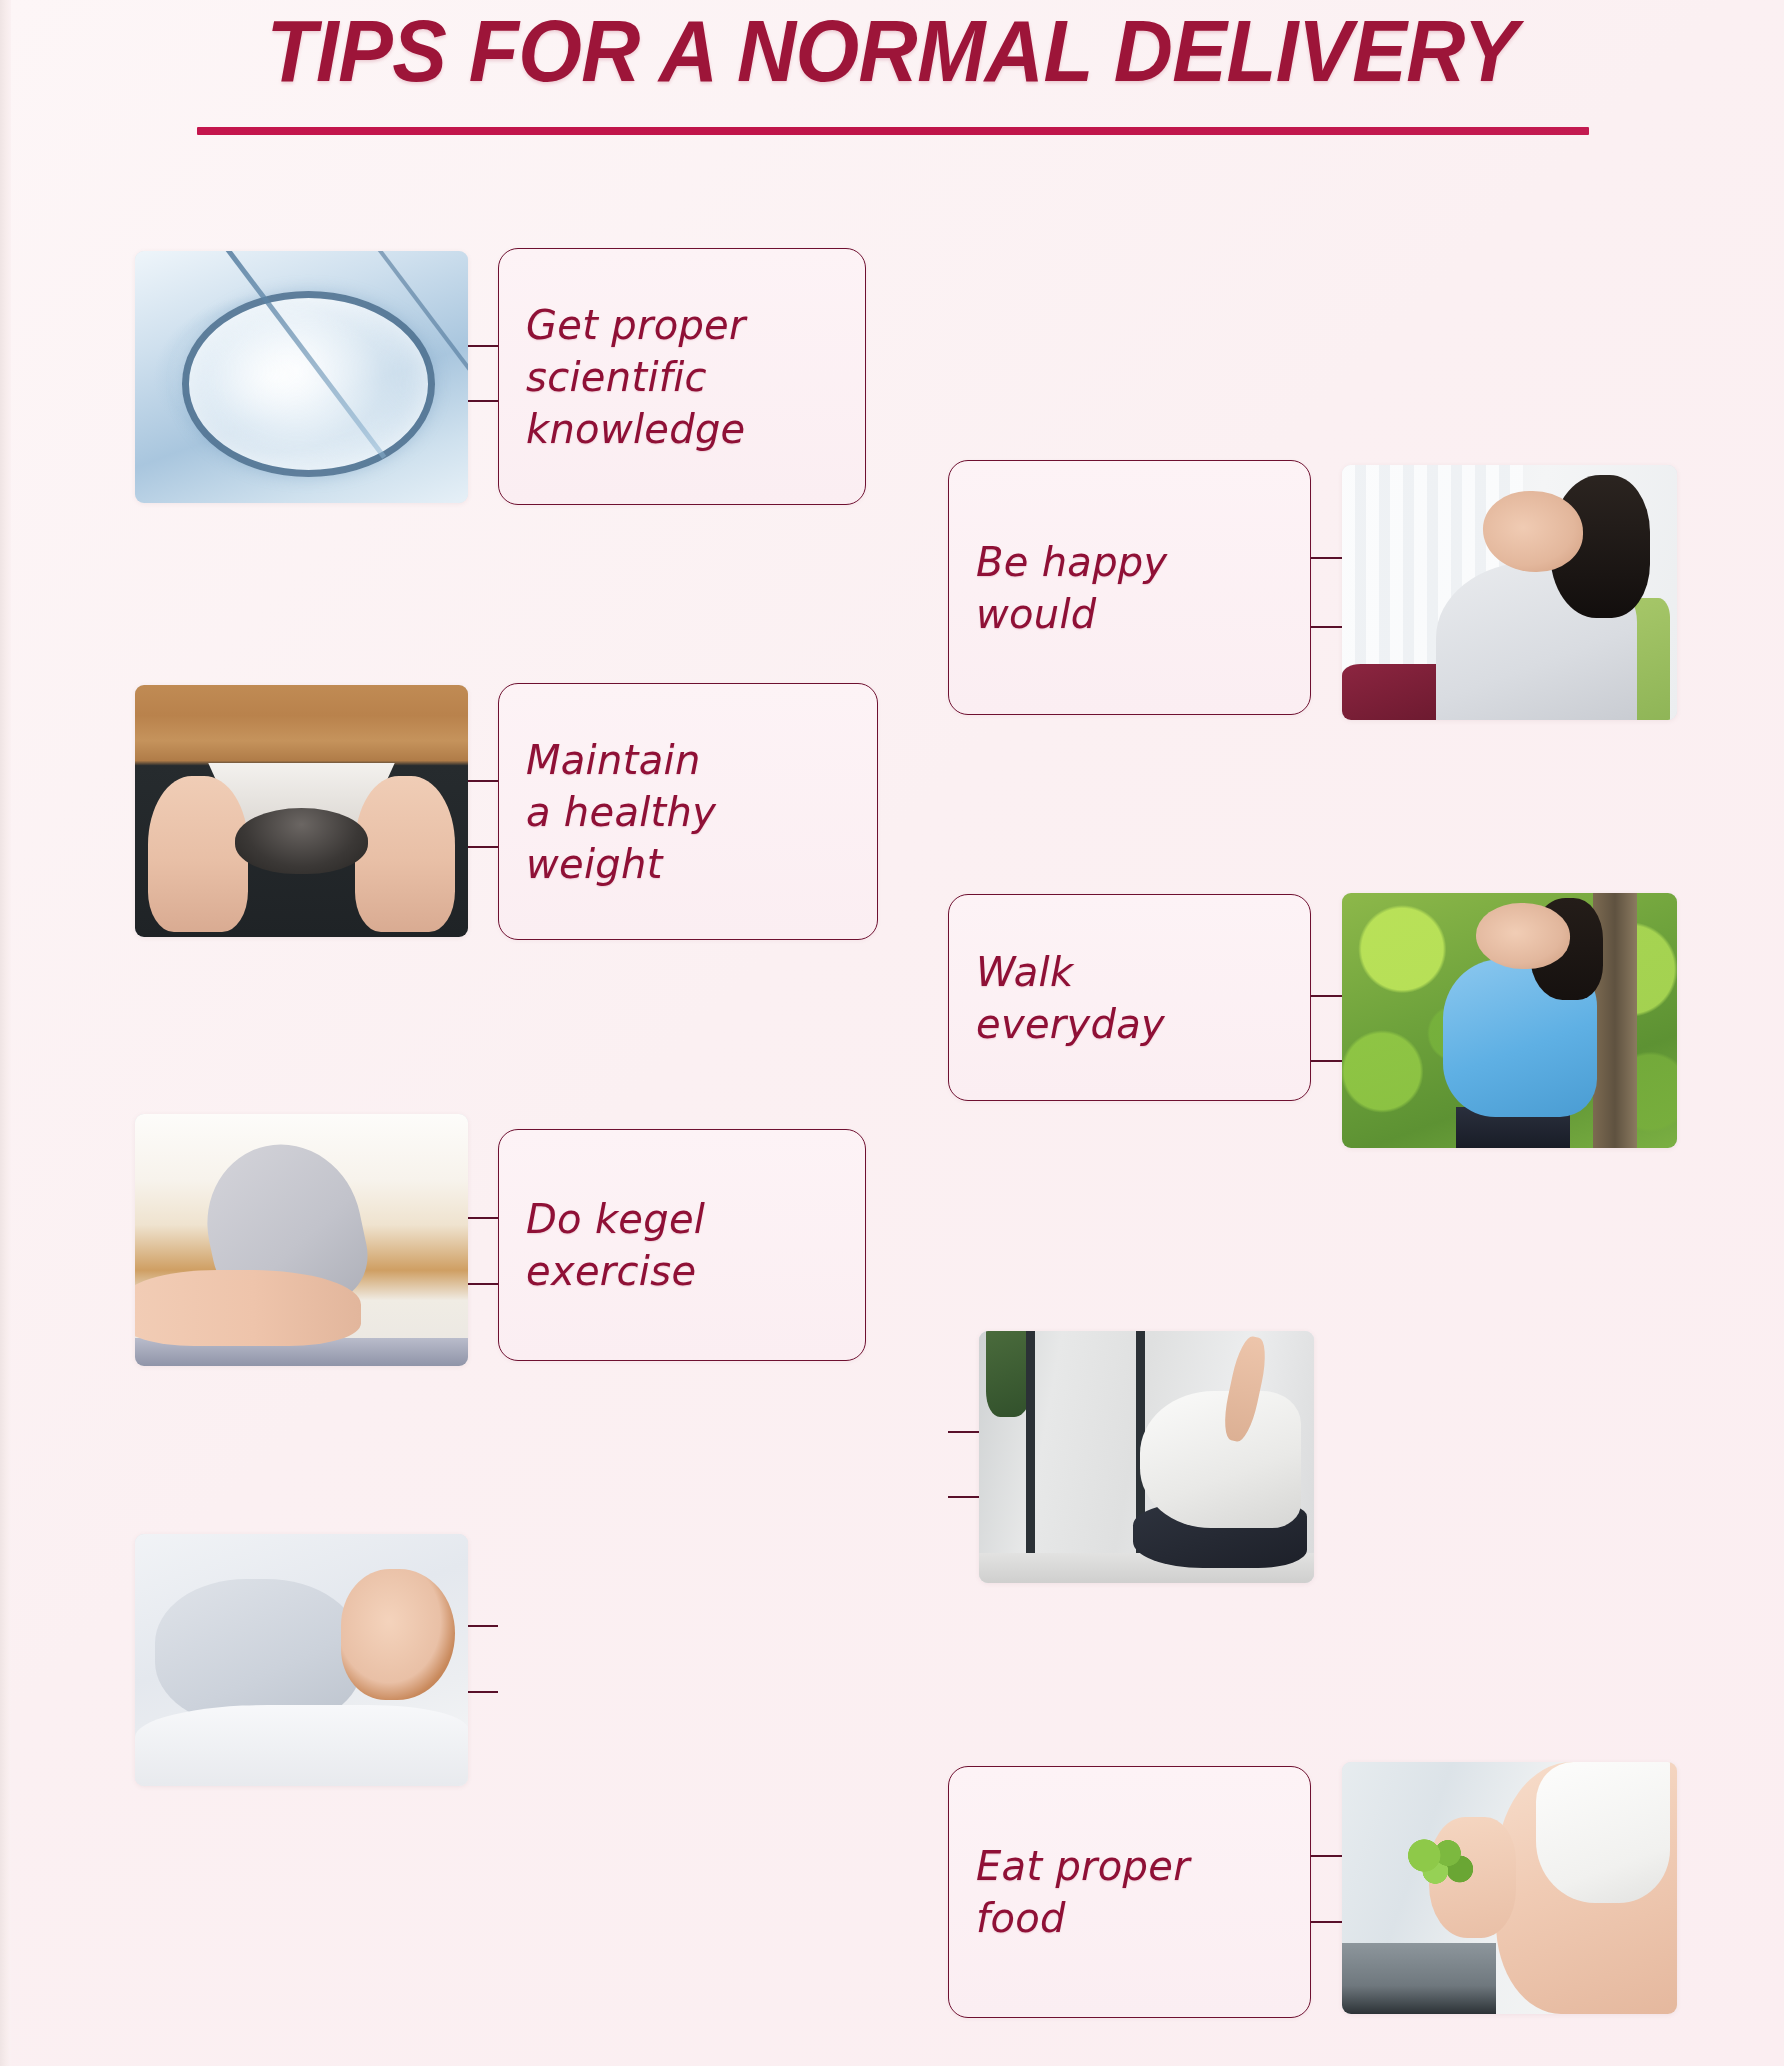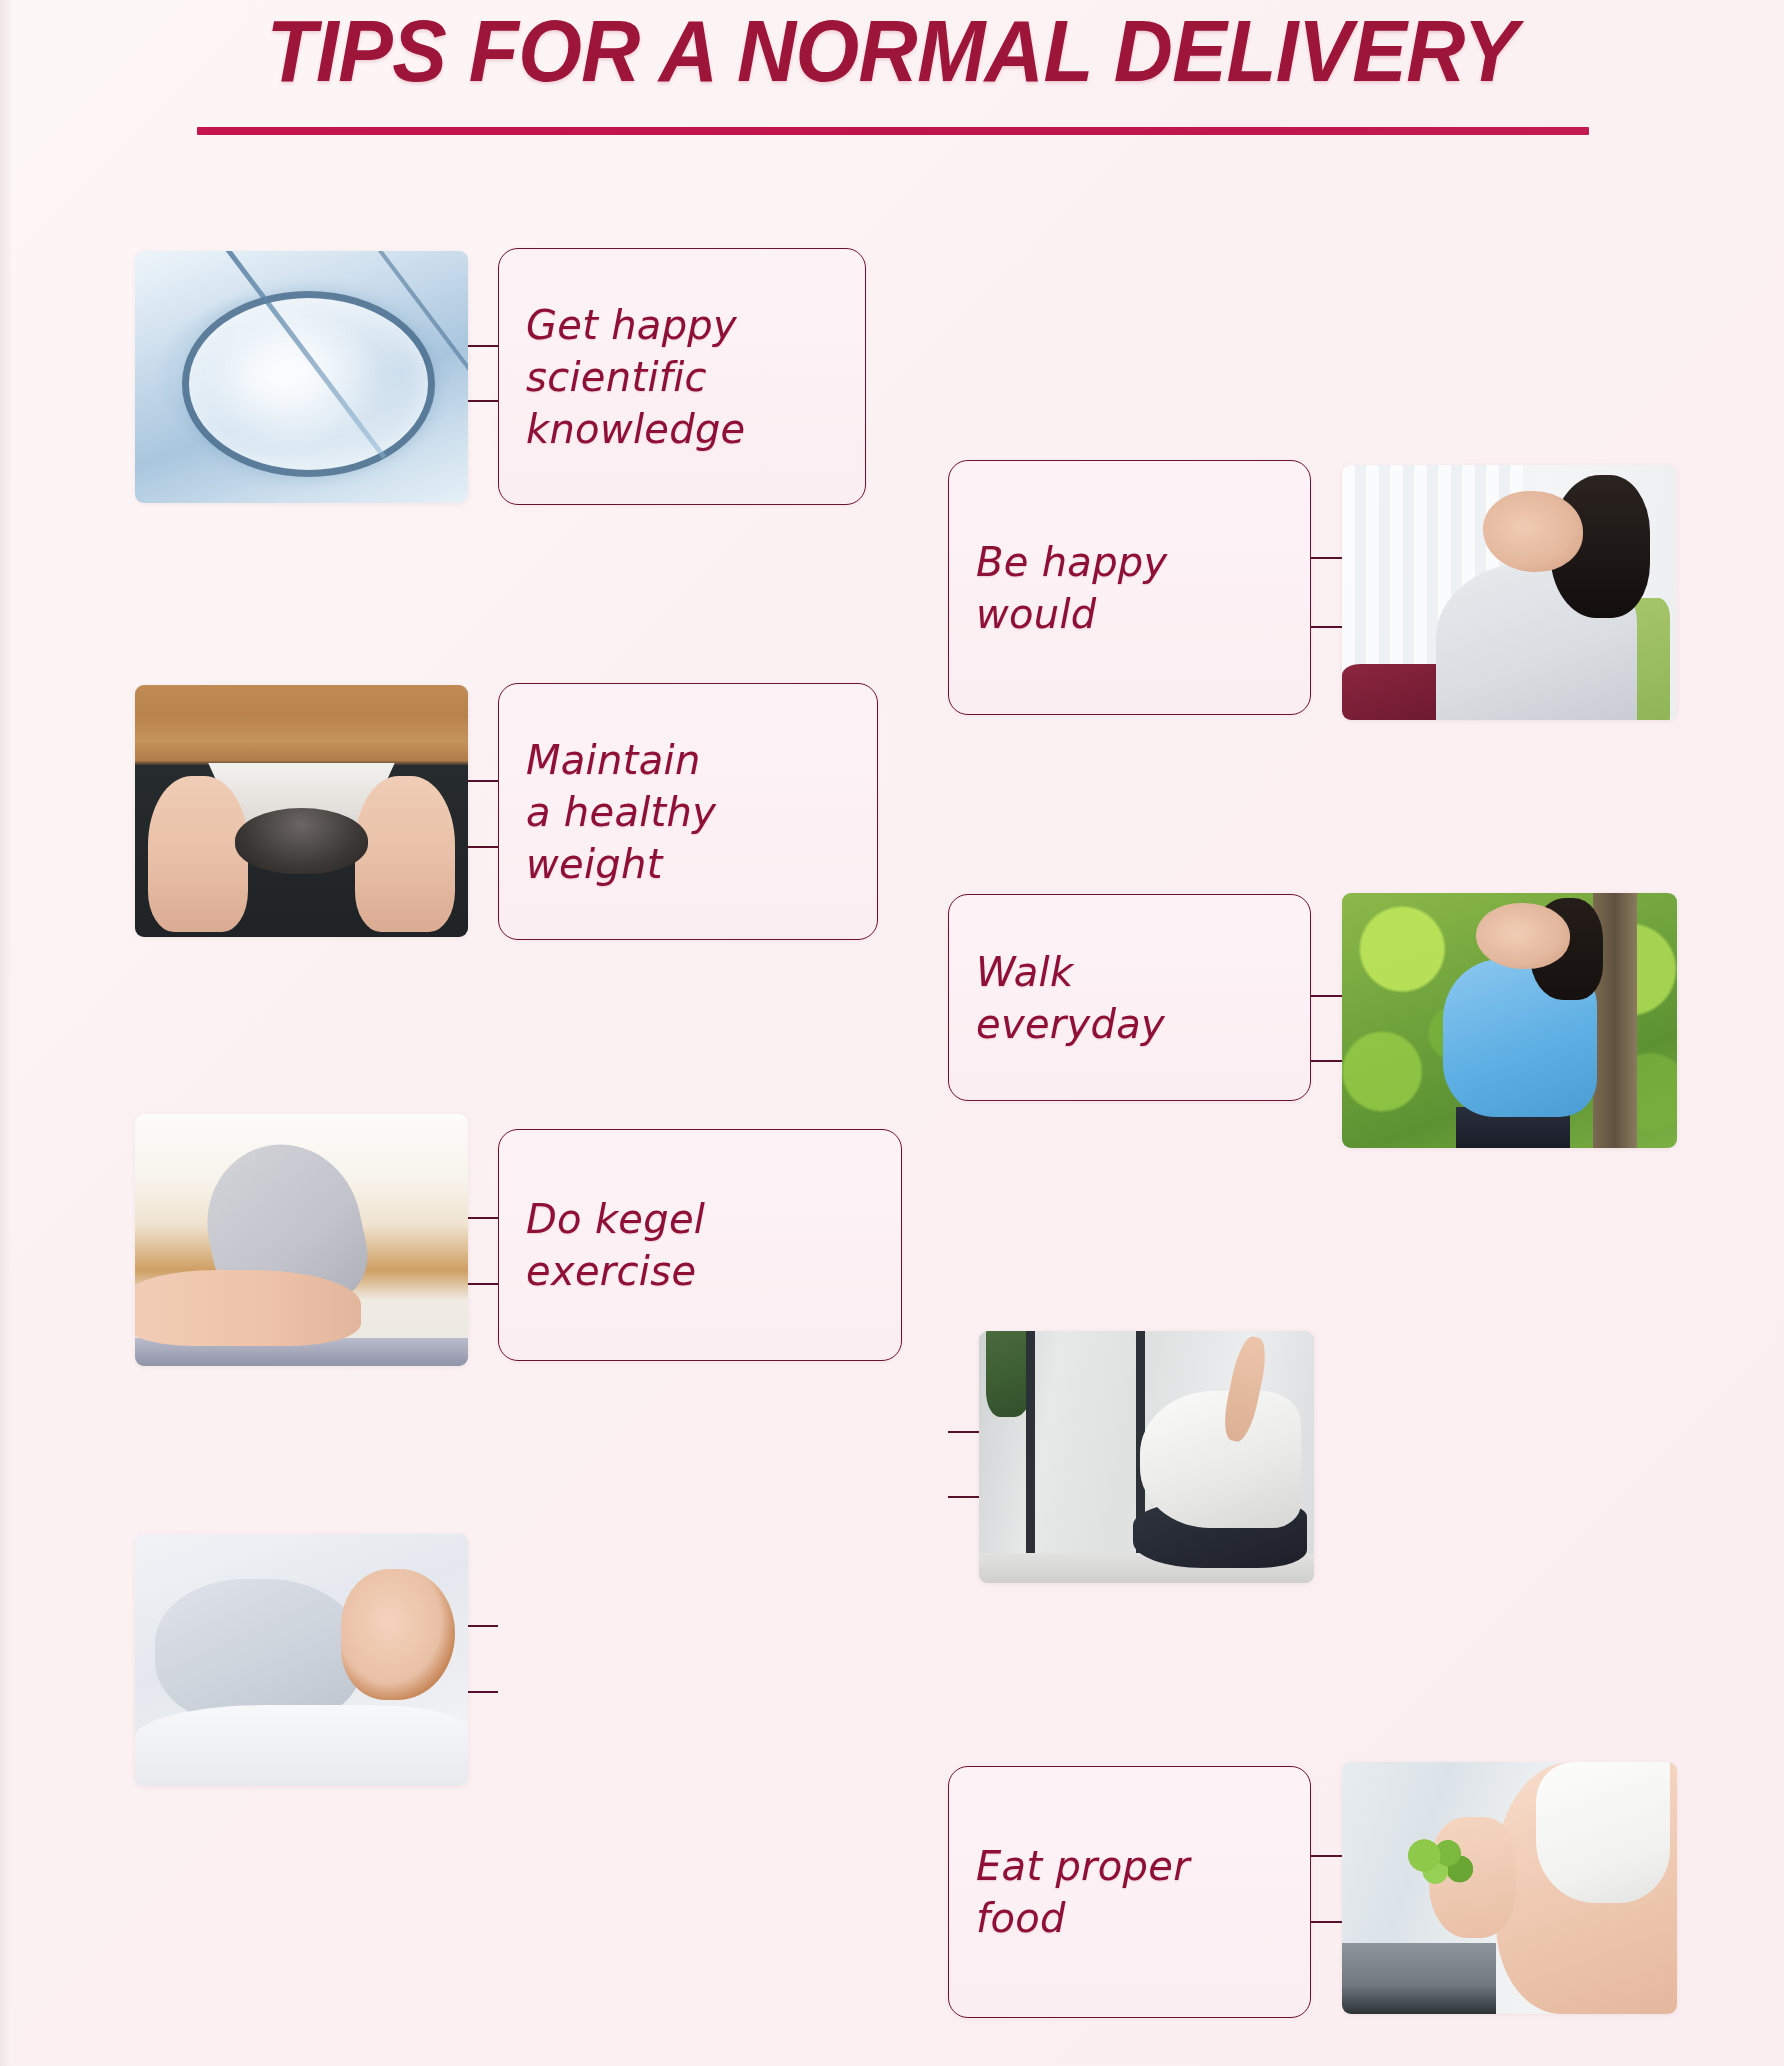--- a/index.html
+++ b/index.html
@@ -422,21 +422,21 @@
 
   <div class="card left" style="left:135px; top:251px;">
     <div class="thumb" style="width:333px; height:252px;">
       <div class="art art-ivf"></div>
     </div>
     <div style="width:30px; position:relative;">
       <div class="connector" style="left:0; top:94px; width:30px;"></div>
       <div class="connector" style="left:0; top:149px; width:30px;"></div>
     </div>
     <div class="textbox" style="width:368px; height:257px; margin-top:-3px;">
-      <div class="tip-text">Get happy
+      <div class="tip-text">Get proper
 scientific
 knowledge</div>
     </div>
   </div>
 
   <div class="card right" style="left:948px; top:460px;">
     <div class="textbox" style="width:363px; height:255px;">
       <div class="tip-text">Be happy
 would</div>
     </div>
@@ -496,21 +496,21 @@
   <div class="card left" style="left:135px; top:1114px;">
     <div class="thumb" style="width:333px; height:252px;">
       <div class="art art-kegel">
         <div class="mat"></div>
       </div>
     </div>
     <div style="width:30px; position:relative;">
       <div class="connector" style="left:0; top:103px; width:30px;"></div>
       <div class="connector" style="left:0; top:169px; width:30px;"></div>
     </div>
-    <div class="textbox" style="width:404px; height:232px; margin-top:15px;">
+    <div class="textbox" style="width:368px; height:232px; margin-top:15px;">
       <div class="tip-text">Do kegel
 exercise</div>
     </div>
   </div>
 
   <div class="card right" style="left:948px; top:1331px;">
     <div style="width:31px; position:relative;">
       <div class="connector" style="left:0; top:100px; width:31px;"></div>
       <div class="connector" style="left:0; top:165px; width:31px;"></div>
     </div>

